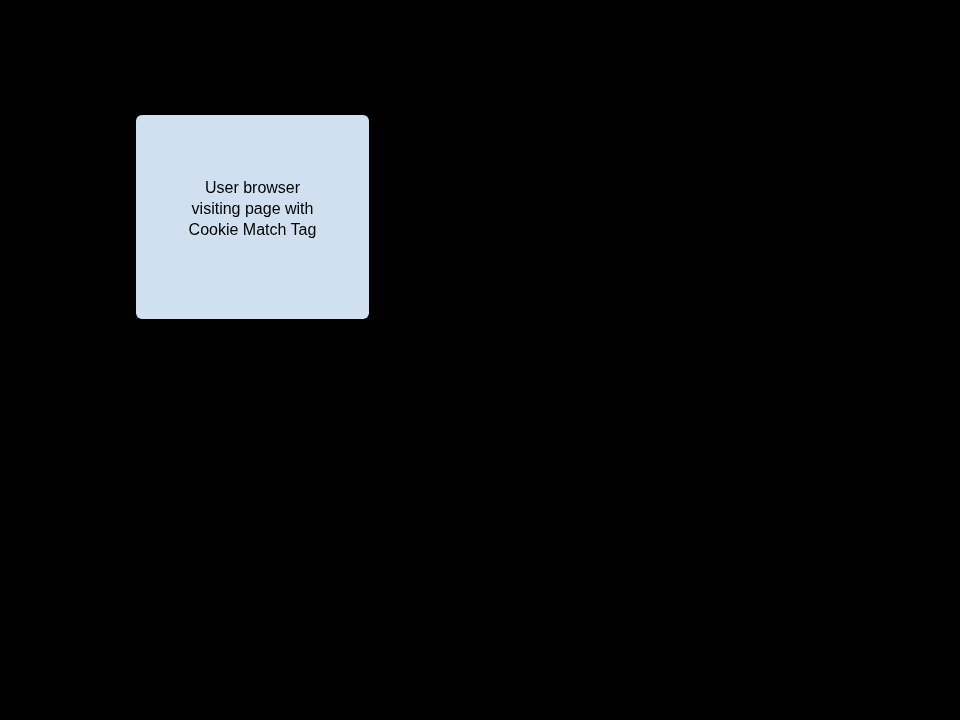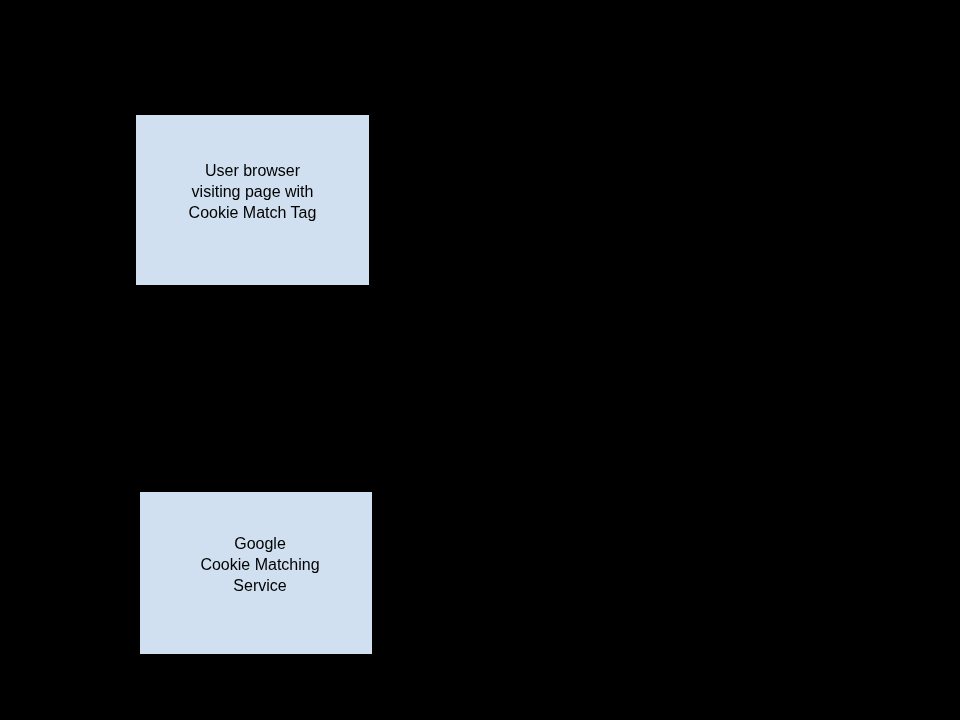--- a/index.html
+++ b/index.html
@@ -37,21 +37,22 @@
     padding: 0 6px;
     
     transform: translateY(-9px);
   }
 
   
   #node-user-browser {
     left: 136px;
     top: 115px;
     width: 233px;
-    height: 170px;
+    height: 204px;
+    border-radius: 6px;
   }
   #node-buyers-service {
     left: 696px;
     top: 115px;
     width: 233px;
     height: 162px;
   }
   #node-buyers-service .node-label {
     transform: translateY(-8px);
   }
@@ -70,19 +71,14 @@
 
 <div id="canvas">
 
   <div class="node" id="node-user-browser">
     <span class="node-label">User browser
 visiting page with
 Cookie Match Tag</span>
   </div>
 
 
-  <div class="node" id="node-google-cookie-matching-service">
-    <span class="node-label">Google
-Cookie Matching
-Service</span>
-  </div>
 
 </div>
 
 </body></html>

